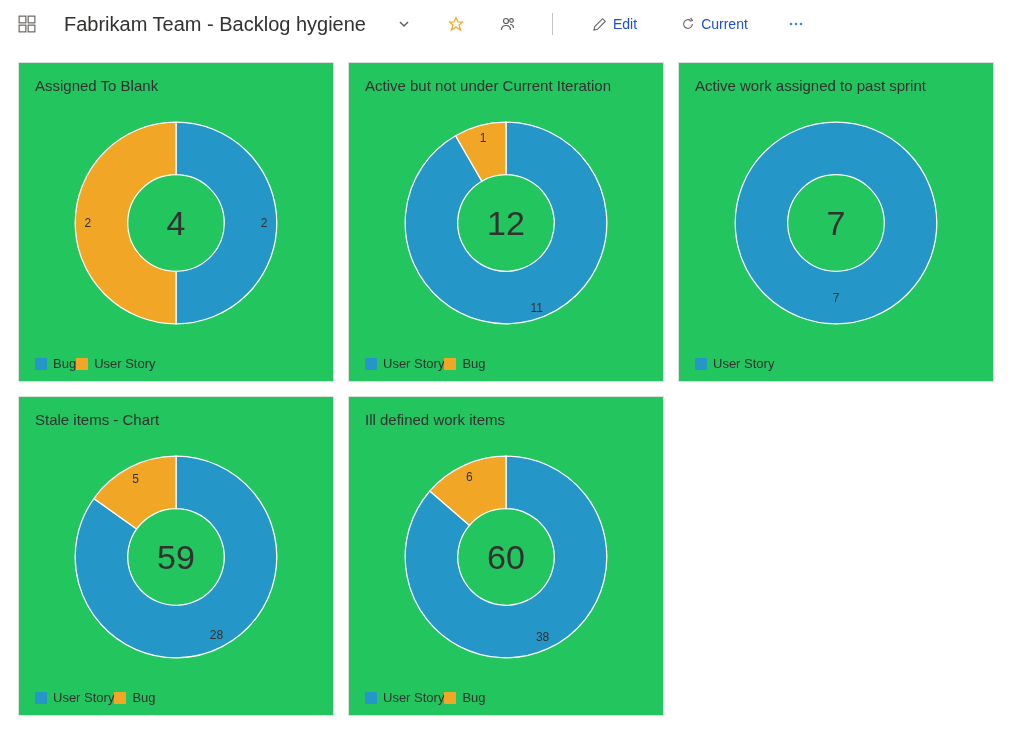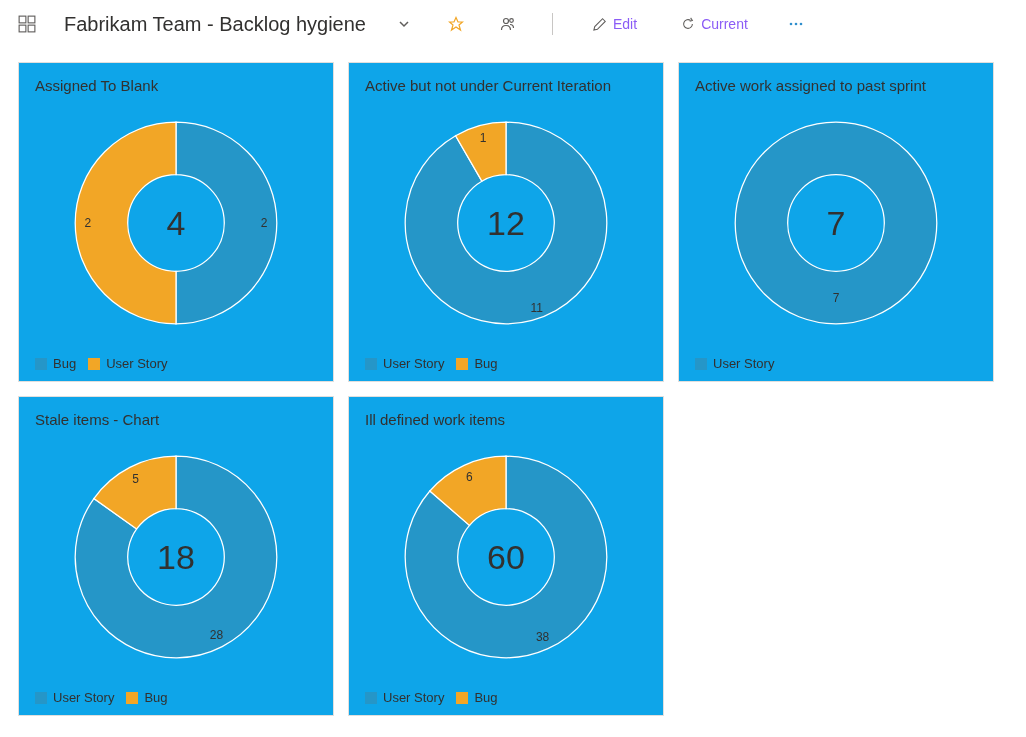--- a/index.html
+++ b/index.html
@@ -39,34 +39,34 @@
     width: 1px; height: 22px;
     background: #c8c6c4;
     margin: 0 6px;
   }
   .tool-btn {
     display: inline-flex;
     align-items: center;
     gap: 6px;
     padding: 4px 10px;
     cursor: pointer;
-    color: #8b5cf6;
+    color: #1d4ed8;
   }
   .tool-btn .ico { color: #605e5c; display:inline-flex; }
   .grid {
     display: flex;
     flex-wrap: wrap;
     gap: 14px;
     padding: 14px 18px;
   }
   .card {
     width: 316px;
     height: 320px;
     border: 1px solid #e1dfdd;
-    background: #0ea5e9;
+    background: #22c55e;
     padding: 14px 16px 10px 16px;
     display: flex;
     flex-direction: column;
   }
   .card-title {
     font-size: 15px;
     font-weight: 400;
     margin-bottom: 2px;
   }
   .chart-wrap {
@@ -94,21 +94,20 @@
   .slice-label {
     position: absolute;
     font-size: 12px;
     color: #323130;
     transform: translate(-50%, -50%);
     pointer-events: none;
   }
   .legend {
     display: flex;
     flex-wrap: wrap;
-    gap: 12px;
     padding-top: 6px;
     font-size: 13px;
   }
   .legend-item {
     display: inline-flex;
     align-items: center;
     gap: 6px;
   }
   .swatch {
     width: 12px; height: 12px;
@@ -224,21 +223,21 @@
           <span>User Story</span>
         </span>
       </div>
     </div>
     <div class="card">
       <div class="card-title">Stale items - Chart</div>
       <div class="chart-wrap">
         <div class="donut"><svg viewBox="0 0 100 100">
             <path d="M50,2 A48,48 0 1 1 10.900354301583867,22.157268340582515 L31.26475310284227,36.65869107986246 A23,23 0 1 0 50,27 Z" fill="#2596c8" stroke="#fff" stroke-width="0.6"></path>
             <path d="M10.900354301583867,22.157268340582515 A48,48 0 0 1 49.99999999999999,2 L49.99999999999999,27 A23,23 0 0 0 31.26475310284227,36.65869107986246 Z" fill="#f2a626" stroke="#fff" stroke-width="0.6"></path>
-          </svg><div class="slice-label" style="left: 69.2455%; top: 87.3311%; text-align: center;">28</div><div class="slice-label" style="left: 30.7545%; top: 12.6689%;">5</div><div class="center-num">18</div></div>
+          </svg><div class="slice-label" style="left: 69.2455%; top: 87.3311%; text-align: center;">28</div><div class="slice-label" style="left: 30.7545%; top: 12.6689%;">5</div><div class="center-num">59</div></div>
       </div>
       <div class="legend">
         <span class="legend-item">
           <span class="swatch" style="background: rgb(37, 150, 200);"></span>
           <span>User Story</span>
         </span>
         <span class="legend-item">
           <span class="swatch" style="background: rgb(242, 166, 38);"></span>
           <span>Bug</span>
         </span>

